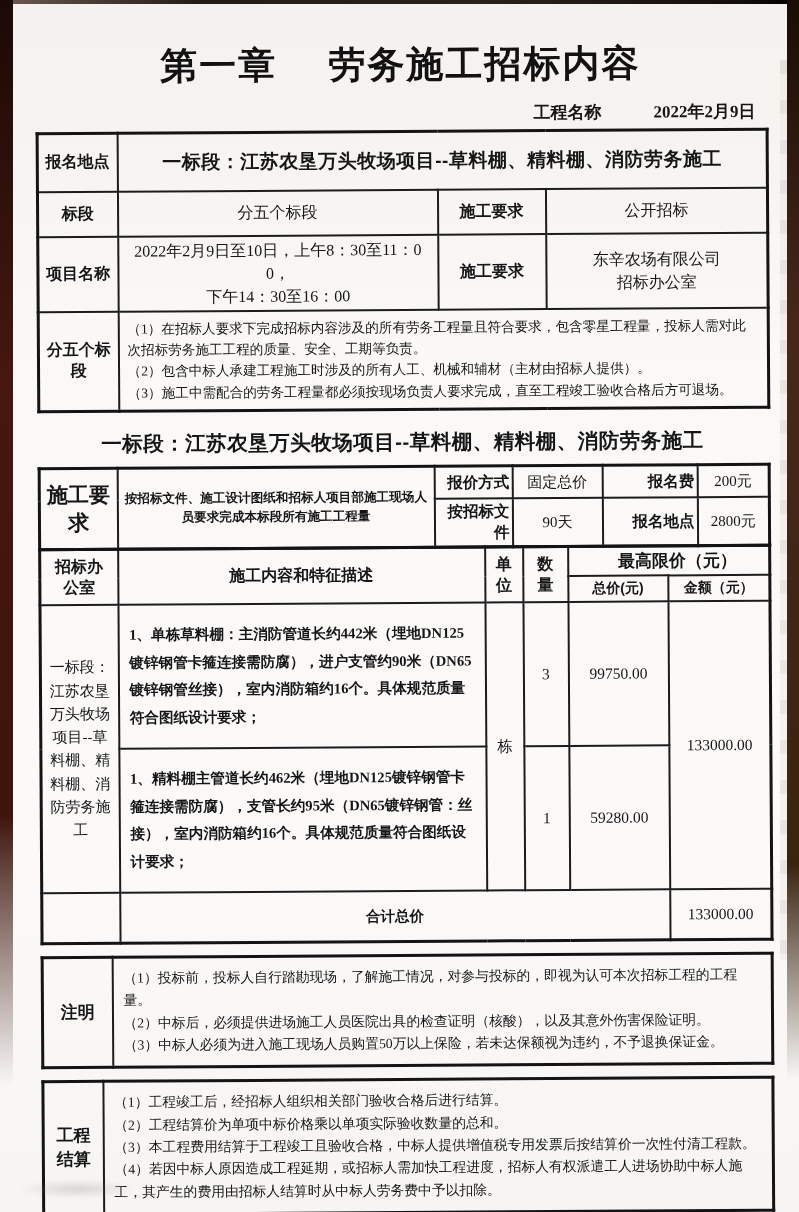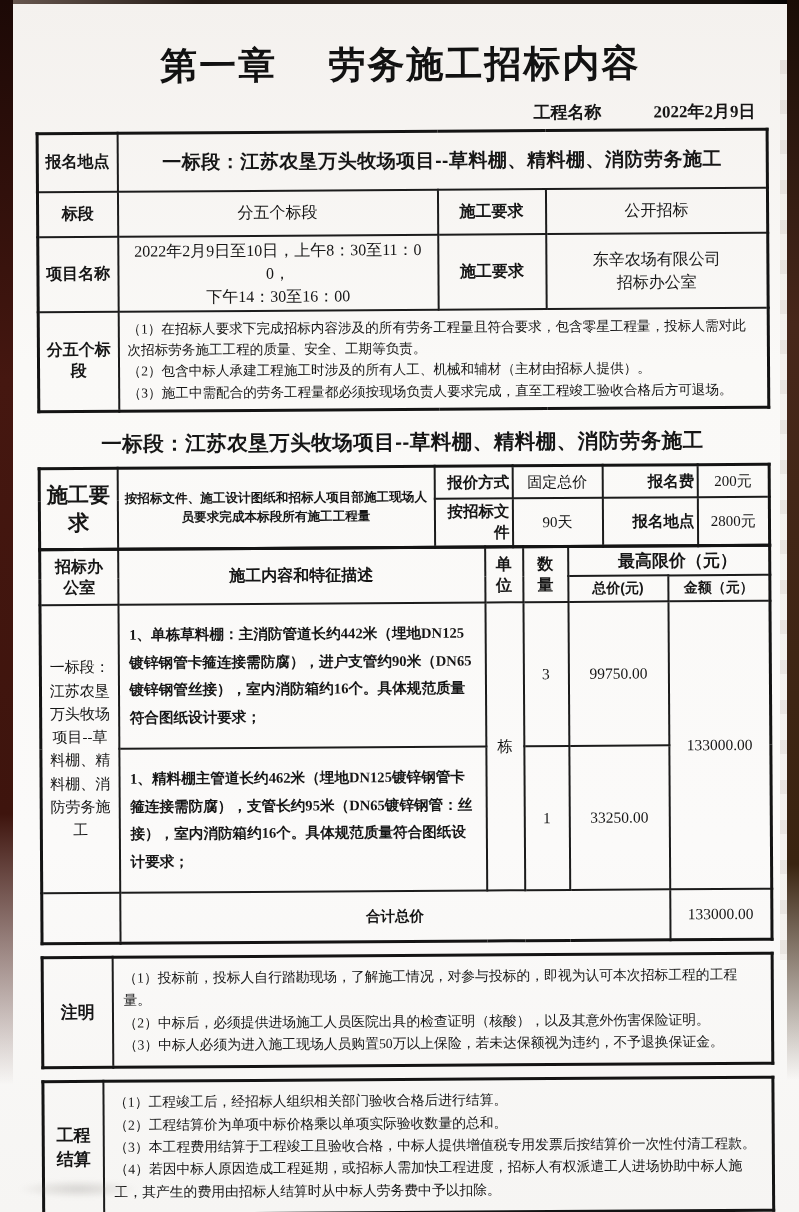--- a/index.html
+++ b/index.html
@@ -189,21 +189,21 @@
       <td class="proj" rowspan="2">一标段：江苏农垦万头牧场项目--草料棚、精料棚、消防劳务施工</td>
       <td class="desc">1、单栋草料棚：主消防管道长约442米（埋地DN125镀锌钢管卡箍连接需防腐），进户支管约90米（DN65镀锌钢管丝接），室内消防箱约16个。具体规范质量符合图纸设计要求；</td>
       <td class="num" rowspan="2">栋</td>
       <td class="num">3</td>
       <td class="num">99750.00</td>
       <td class="num" rowspan="2">133000.00</td>
     </tr>
     <tr class="dr">
       <td class="desc">1、精料棚主管道长约462米（埋地DN125镀锌钢管卡箍连接需防腐），支管长约95米（DN65镀锌钢管：丝接），室内消防箱约16个。具体规范质量符合图纸设计要求；</td>
       <td class="num">1</td>
-      <td class="num">33250.00</td>
+      <td class="num">59280.00</td>
     </tr>
     <tr class="sum-row">
       <td></td>
       <td colspan="4" class="sum-lab">合计总价</td>
       <td class="num">133000.00</td>
     </tr>
   </tbody>
     </table>
 
   <table class="nt bordered">

